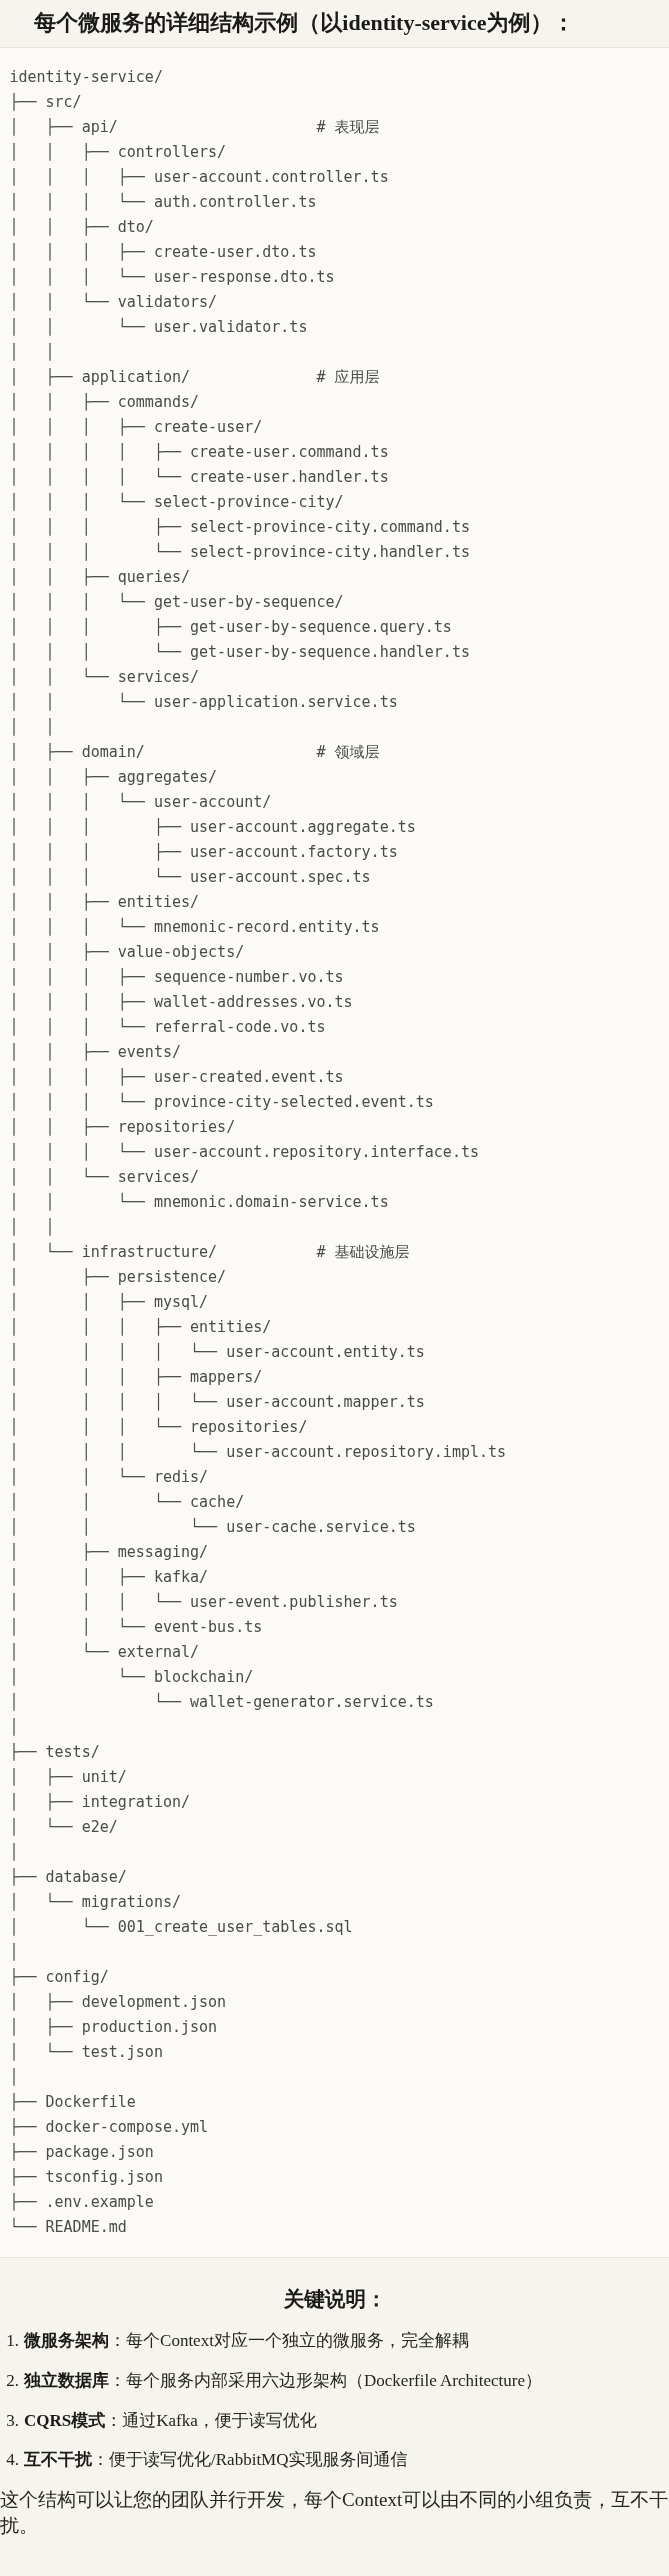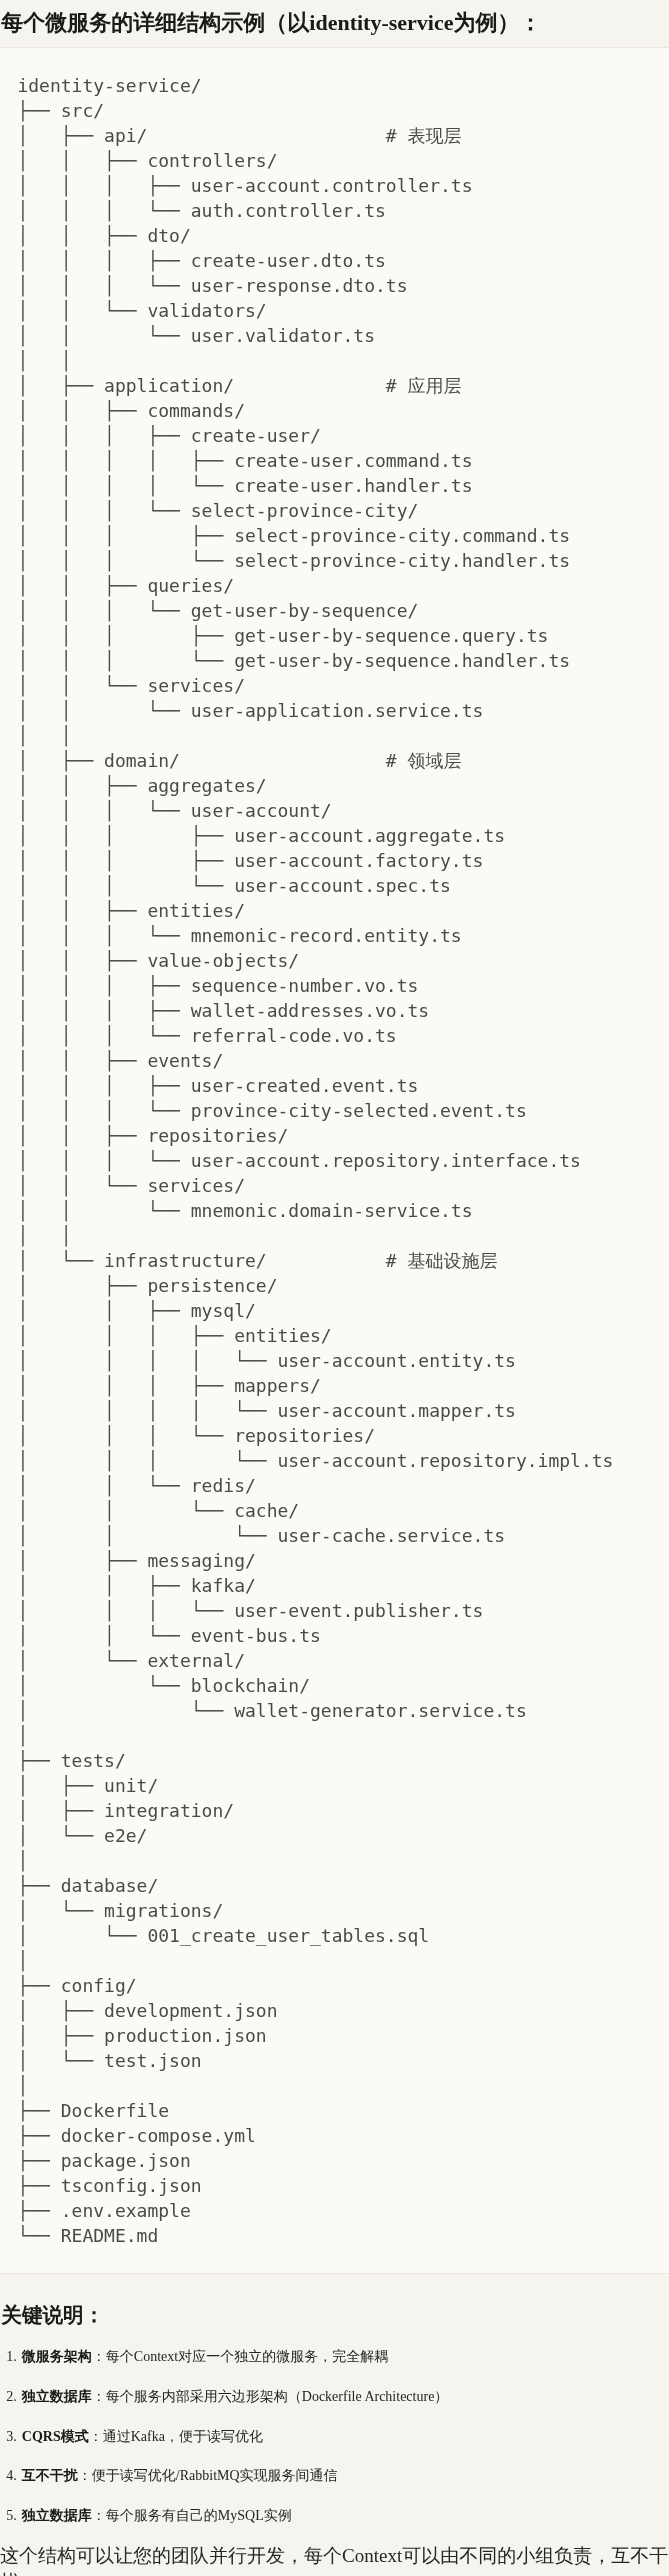--- a/index.html
+++ b/index.html
@@ -11,45 +11,47 @@
     width: 669px;
     font-family: "Liberation Serif", serif;
     color: #262520;
   }
   .page-title {
     margin: 8.8px 0 10px 1.3px;
     font-size: 22px;
     line-height: 1.3;
     font-weight: bold;
     color: #1B1A16;
+    padding-left: 33px;
   }
   .code-block {
     background: #FBFAF7;
     border-top: 0.6px solid #E9E6DE;
     border-bottom: 0.6px solid #E9E6DE;
     padding: 17px 9.4px;
     overflow: hidden;
   }
   .code-block pre {
-    margin: 8px;
+    margin: 0;
     font-family: "DejaVu Sans Mono", monospace;
-    font-size: 18px;
+    font-size: 15px;
     line-height: 25px;
     color: #4B4B45;
     white-space: pre;
   }
   .notes-heading {
     margin: 28px 0 13.8px 1.3px;
     font-size: 20.6px;
     line-height: 1.35;
     font-weight: bold;
     color: #1B1A16;
+    text-align: center;
   }
   .note {
-    font-size: 14px;
+    font-size: 17px;
     line-height: 26px;
     margin: 0 0 13.8px 6.3px;
     white-space: nowrap;
   }
   .note .num {
     margin-right: 5px;
   }
   .note strong {
     font-weight: bold;
     color: #1B1A16;
@@ -168,21 +170,18 @@
   </div>
 
   <div class="note">
     <span class="num">3.</span><strong>CQRS模式</strong><span>：通过Kafka，便于读写优化</span>
   </div>
 
   <div class="note">
     <span class="num">4.</span><strong>互不干扰</strong><span>：便于读写优化/RabbitMQ实现服务间通信</span>
   </div>
 
-  <div class="note">
-    <span class="num">5.</span><strong>独立数据库</strong><span>：每个服务有自己的MySQL实例</span>
-  </div>
 
 
   <p class="closing">这个结构可以让您的团队并行开发，每个Context可以由不同的小组负责，互不干扰。</p>
 
 </main>
 
 
 </body></html>

